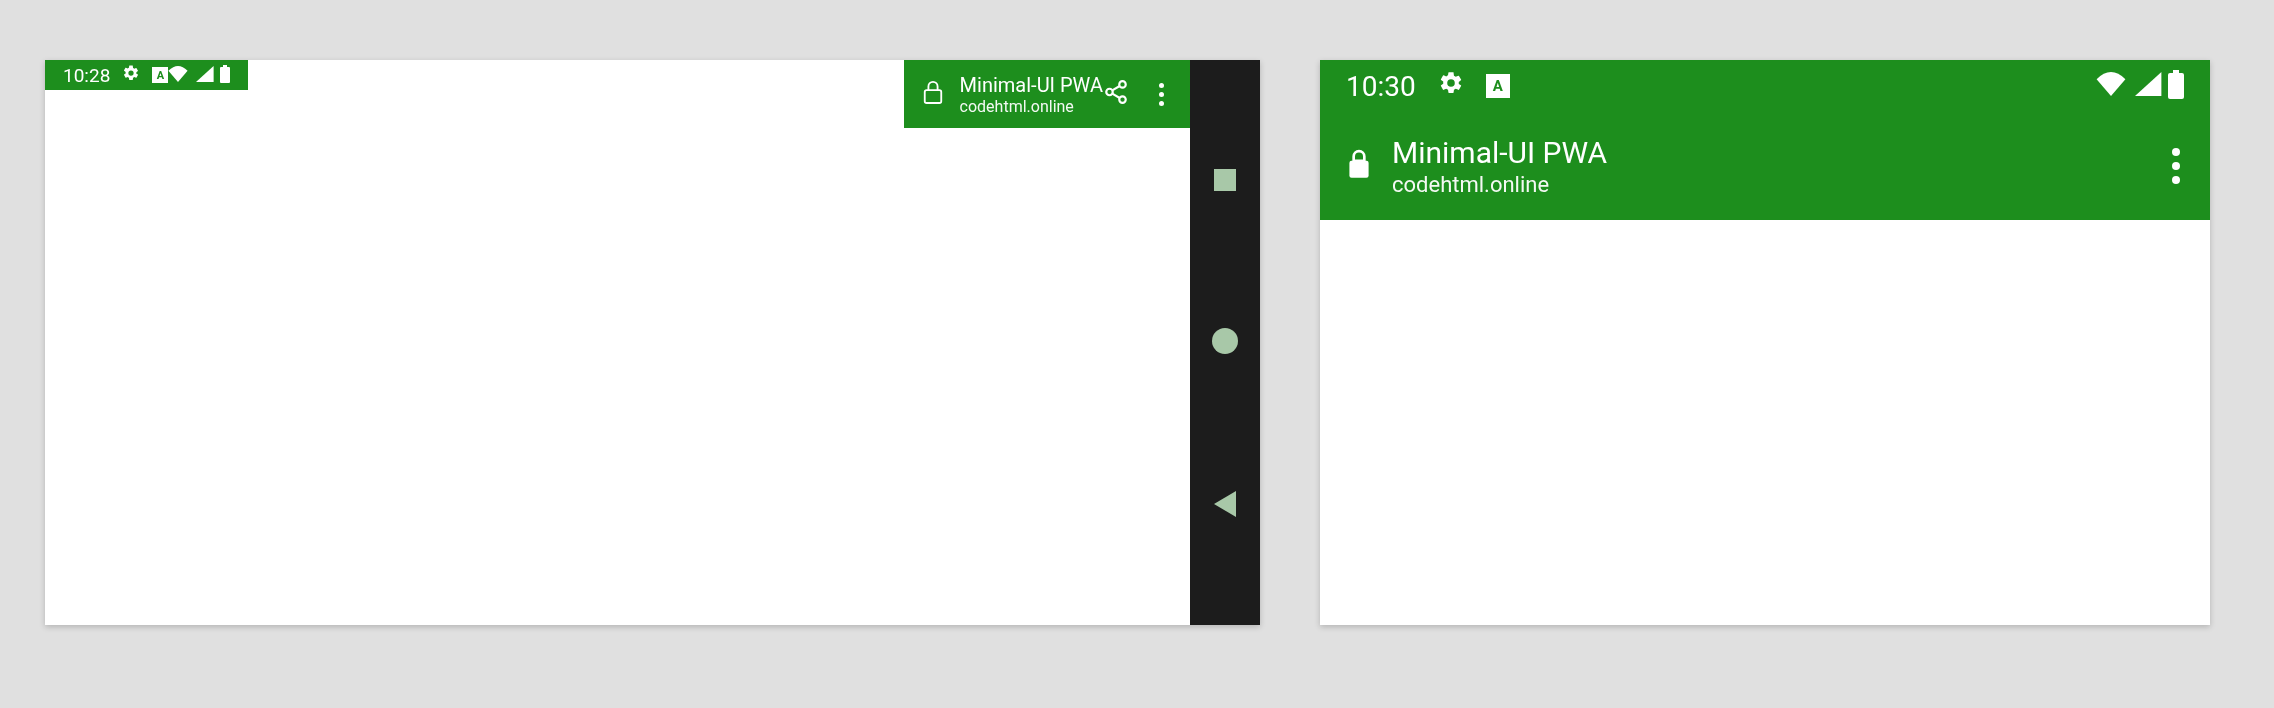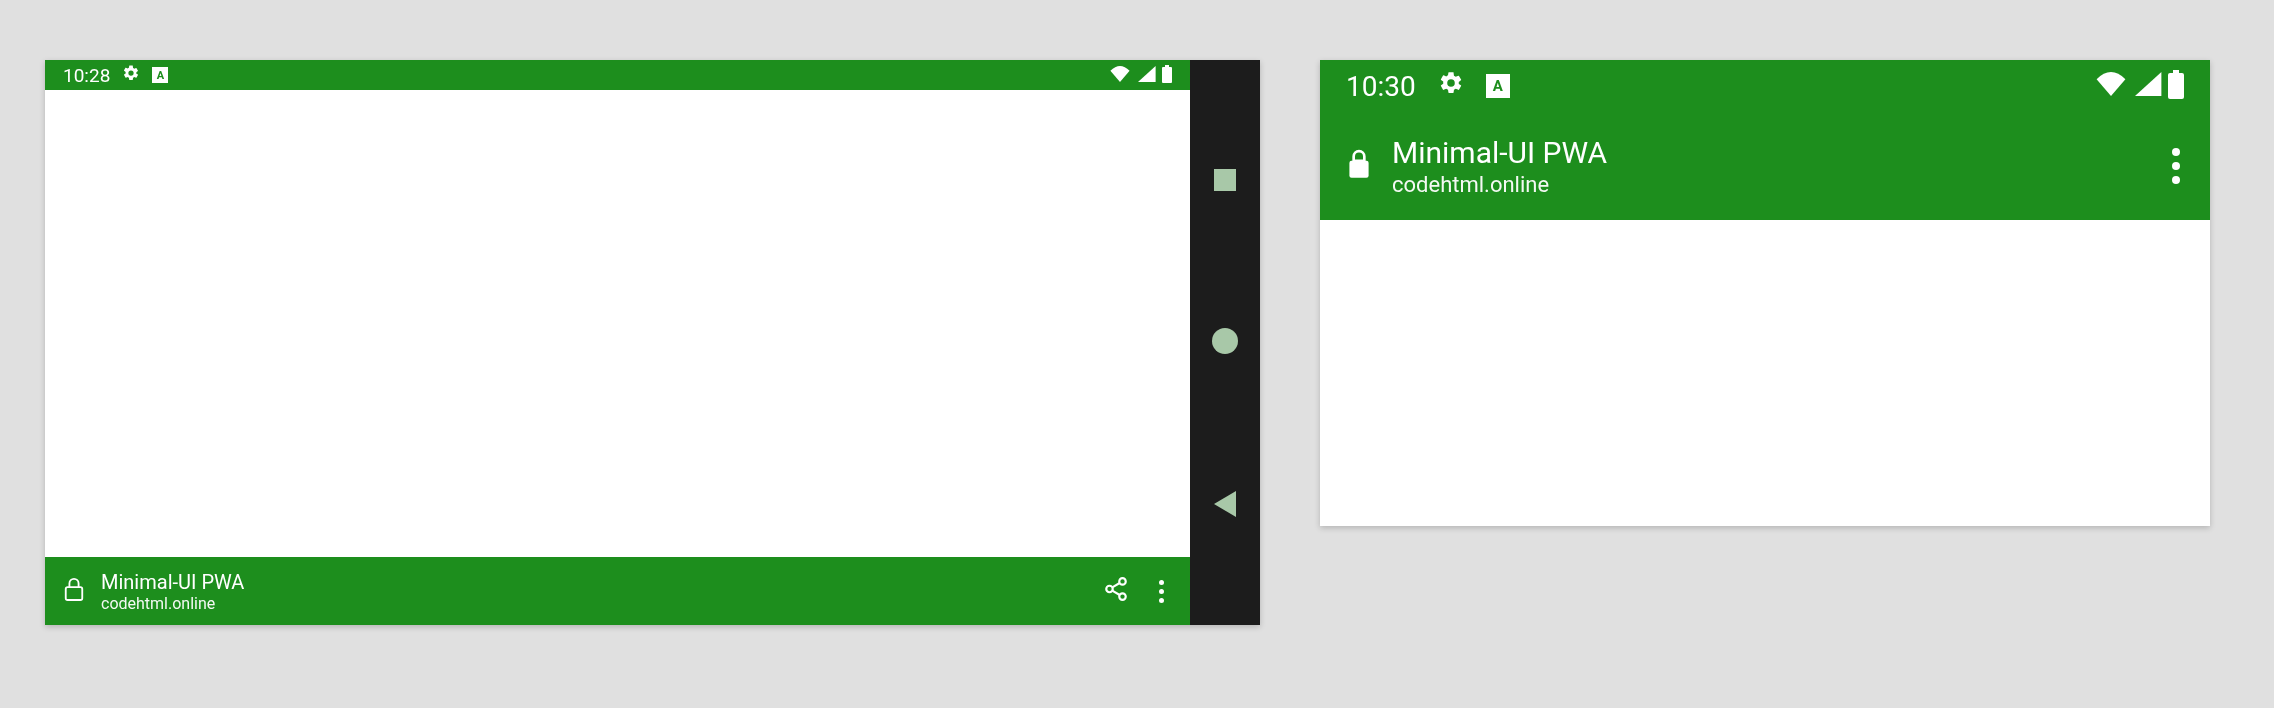--- a/index.html
+++ b/index.html
@@ -16,21 +16,20 @@
     
     .device-left {
       width: 1215px;
       height: 565px;
       display: flex;
       box-shadow: 0 2px 6px rgba(0,0,0,0.2);
     }
     .device-left .screen {
       flex: 1;
       display: flex;
-      flex-direction: column;
       background: #fff;
     }
     .device-left .navbar {
       width: 70px;
       background: #1c1c1c;
       display: flex;
       flex-direction: column;
       justify-content: space-around;
       align-items: center;
       padding: 40px 0;
@@ -87,21 +86,21 @@
     .bb-host  { font-size: 16px; opacity: 0.95; }
     .bb-right { display: flex; align-items: center; gap: 30px; }
     .lock-outline svg { width: 22px; height: 26px; }
     .share-icon svg { width: 26px; height: 26px; }
     .more-icon { display:flex; flex-direction:column; gap:4px; }
     .more-icon span { width:5px; height:5px; border-radius:50%; background:#fff; }
 
     
     .device-right {
       width: 890px;
-      height: 466px;
+      height: 565px;
       background: #fff;
       display: flex;
       flex-direction: column;
       box-shadow: 0 2px 6px rgba(0,0,0,0.2);
     }
     .status-bar-large {
       height: 52px;
       background: #1d8e1d;
       color: #fff;
       font-size: 28px;

